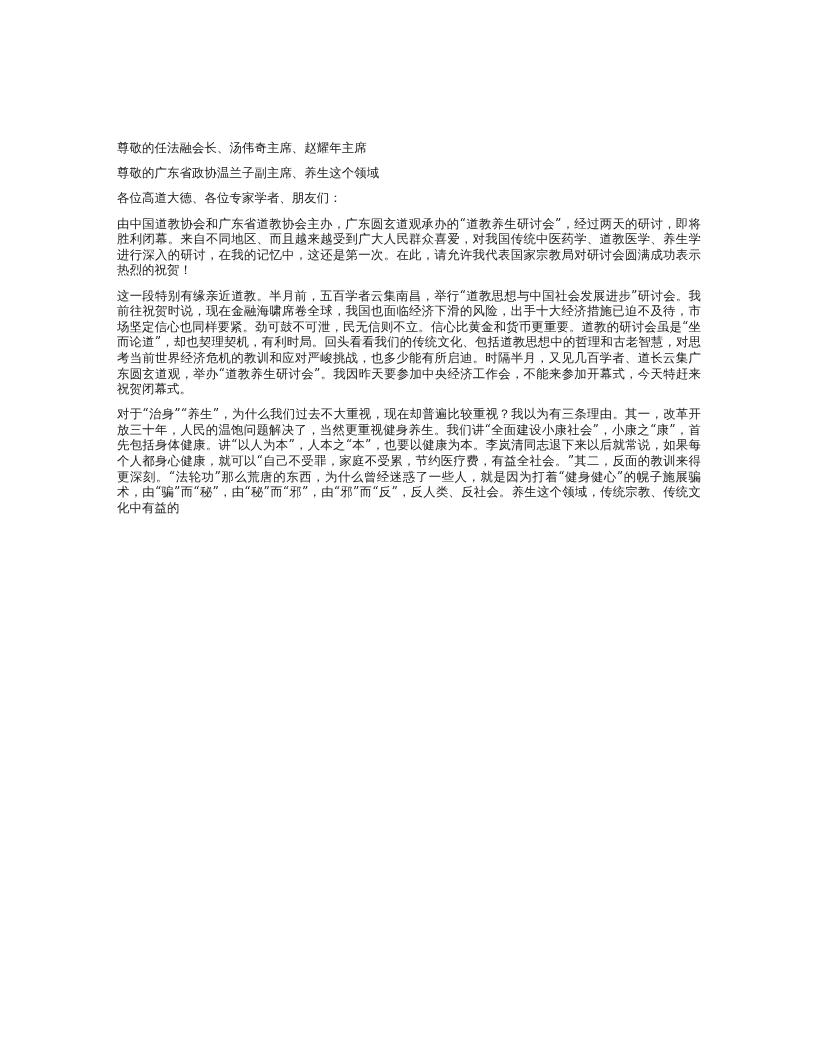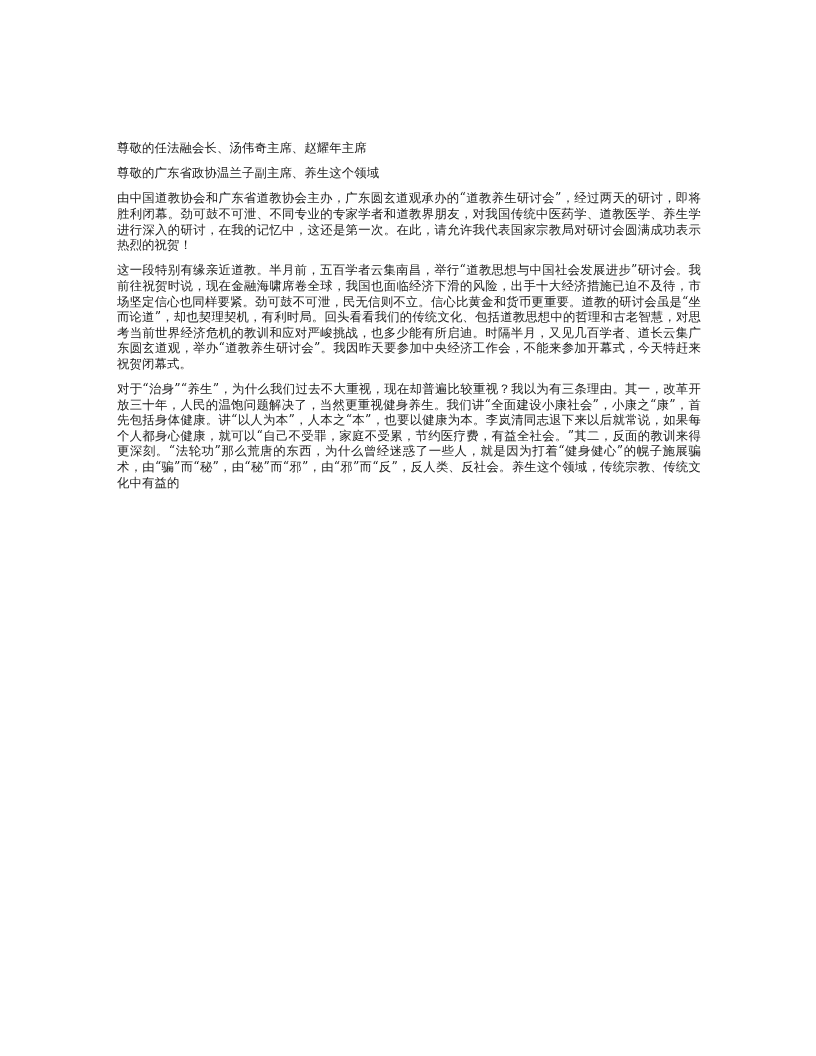--- a/index.html
+++ b/index.html
@@ -43,17 +43,18 @@
     margin-bottom: 0;
   }
 </style>
 </head>
 <body>
 
 <div class="page">
   <div class="doc-body">
     <p class="para">尊敬的任法融会长、汤伟奇主席、赵耀年主席</p>
     <p class="para">尊敬的广东省政协温兰子副主席、养生这个领域</p>
-    <p class="para">由中国道教协会和广东省道教协会主办，广东圆玄道观承办的“道教养生研讨会”，经过两天的研讨，即将胜利闭幕。劲可鼓不可泄、不同专业的专家学者和道教界朋友，对我国传统中医药学、道教医学、养生学进行深入的研讨，在我的记忆中，这还是第一次。在此，请允许我代表国家宗教局对研讨会圆满成功表示热烈的祝贺！</p>
+    <p class="para">各位高道大德、各位专家学者、朋友们：</p>
+    <p class="para">由中国道教协会和广东省道教协会主办，广东圆玄道观承办的“道教养生研讨会”，经过两天的研讨，即将胜利闭幕。来自不同地区、而且越来越受到广大人民群众喜爱，对我国传统中医药学、道教医学、养生学进行深入的研讨，在我的记忆中，这还是第一次。在此，请允许我代表国家宗教局对研讨会圆满成功表示热烈的祝贺！</p>
     <p class="para">这一段特别有缘亲近道教。半月前，五百学者云集南昌，举行“道教思想与中国社会发展进步”研讨会。我前往祝贺时说，现在金融海啸席卷全球，我国也面临经济下滑的风险，出手十大经济措施已迫不及待，市场坚定信心也同样要紧。劲可鼓不可泄，民无信则不立。信心比黄金和货币更重要。道教的研讨会虽是“坐而论道”，却也契理契机，有利时局。回头看看我们的传统文化、包括道教思想中的哲理和古老智慧，对思考当前世界经济危机的教训和应对严峻挑战，也多少能有所启迪。时隔半月，又见几百学者、道长云集广东圆玄道观，举办“道教养生研讨会”。我因昨天要参加中央经济工作会，不能来参加开幕式，今天特赶来祝贺闭幕式。</p>
     <p class="para">对于“治身”“养生”，为什么我们过去不大重视，现在却普遍比较重视？我以为有三条理由。其一，改革开放三十年，人民的温饱问题解决了，当然更重视健身养生。我们讲“全面建设小康社会”，小康之“康”，首先包括身体健康。讲“以人为本”，人本之“本”，也要以健康为本。李岚清同志退下来以后就常说，如果每个人都身心健康，就可以“自己不受罪，家庭不受累，节约医疗费，有益全社会。”其二，反面的教训来得更深刻。“法轮功”那么荒唐的东西，为什么曾经迷惑了一些人，就是因为打着“健身健心”的幌子施展骗术，由“骗”而“秘”，由“秘”而“邪”，由“邪”而“反”，反人类、反社会。养生这个领域，传统宗教、传统文化中有益的</p>
   </div>
 </div>
 
 </body></html>

